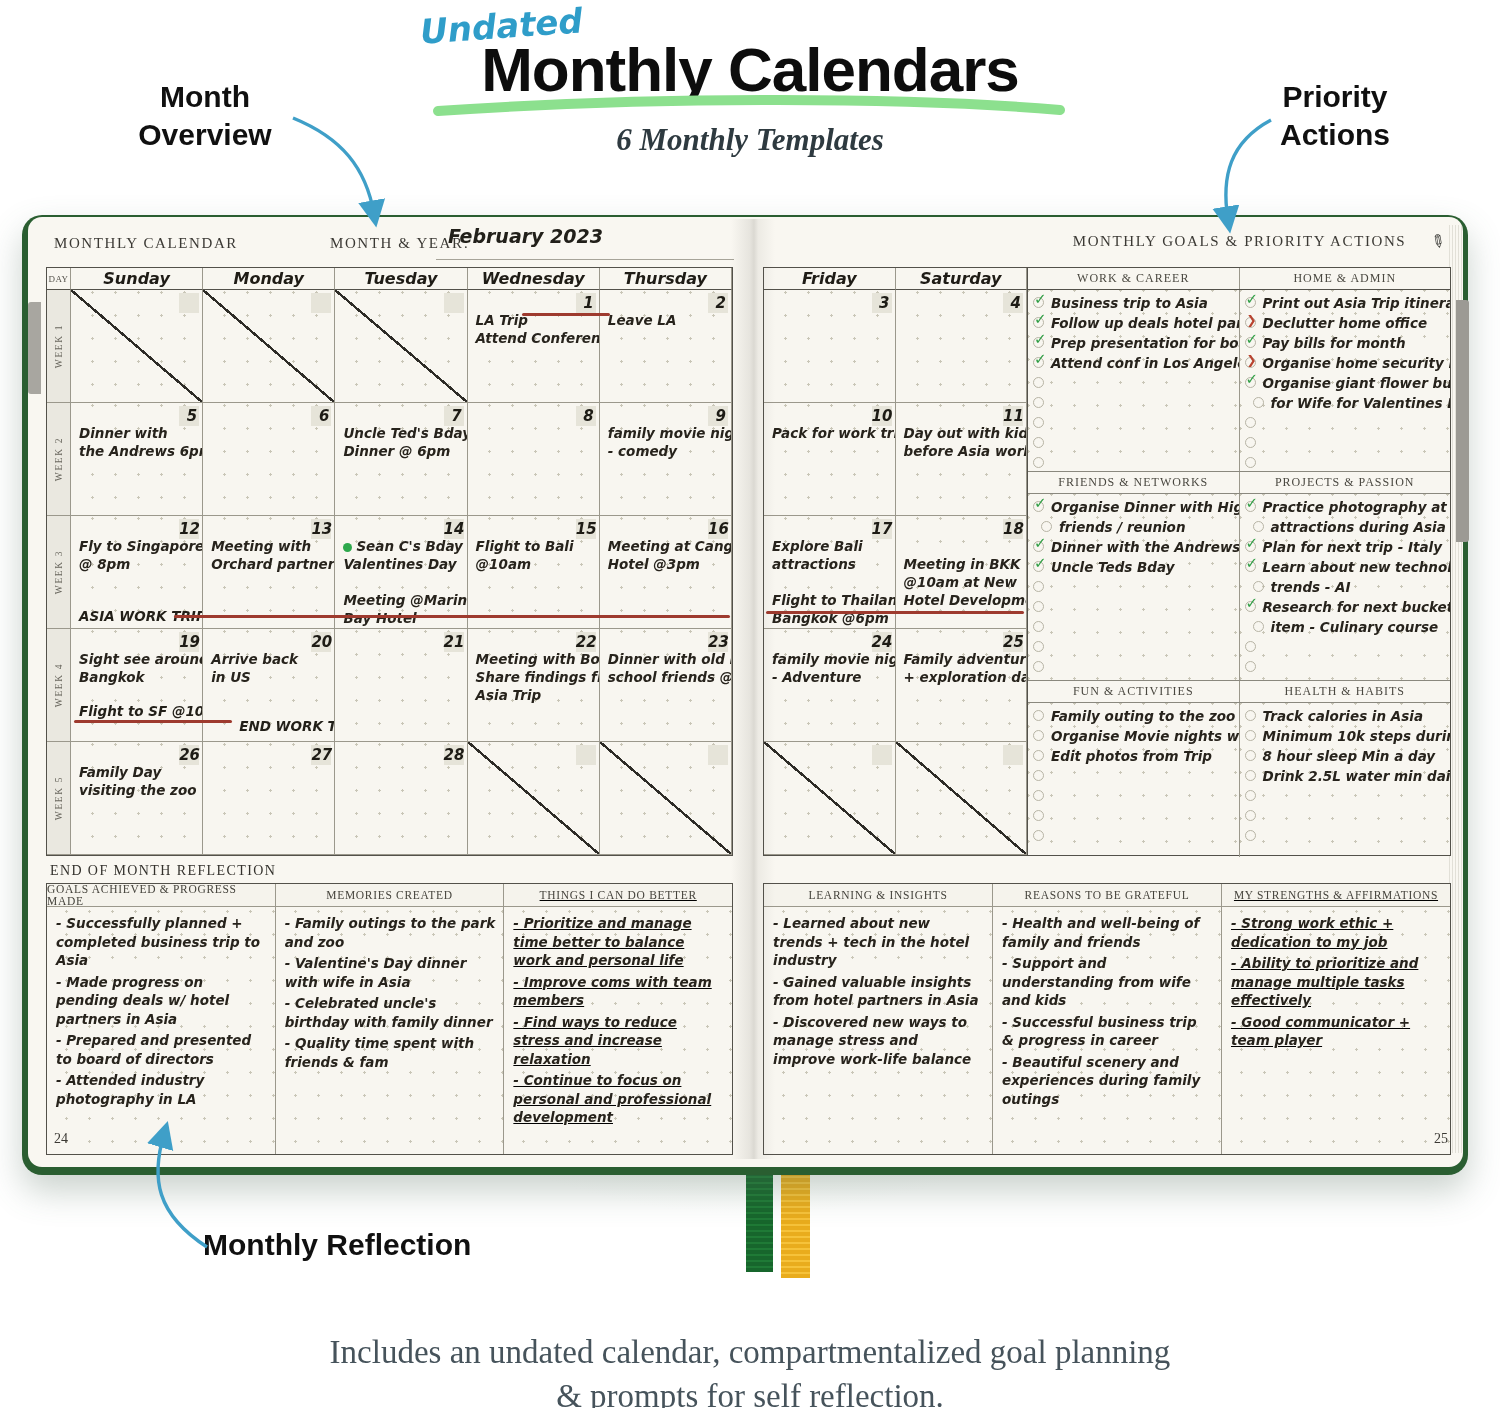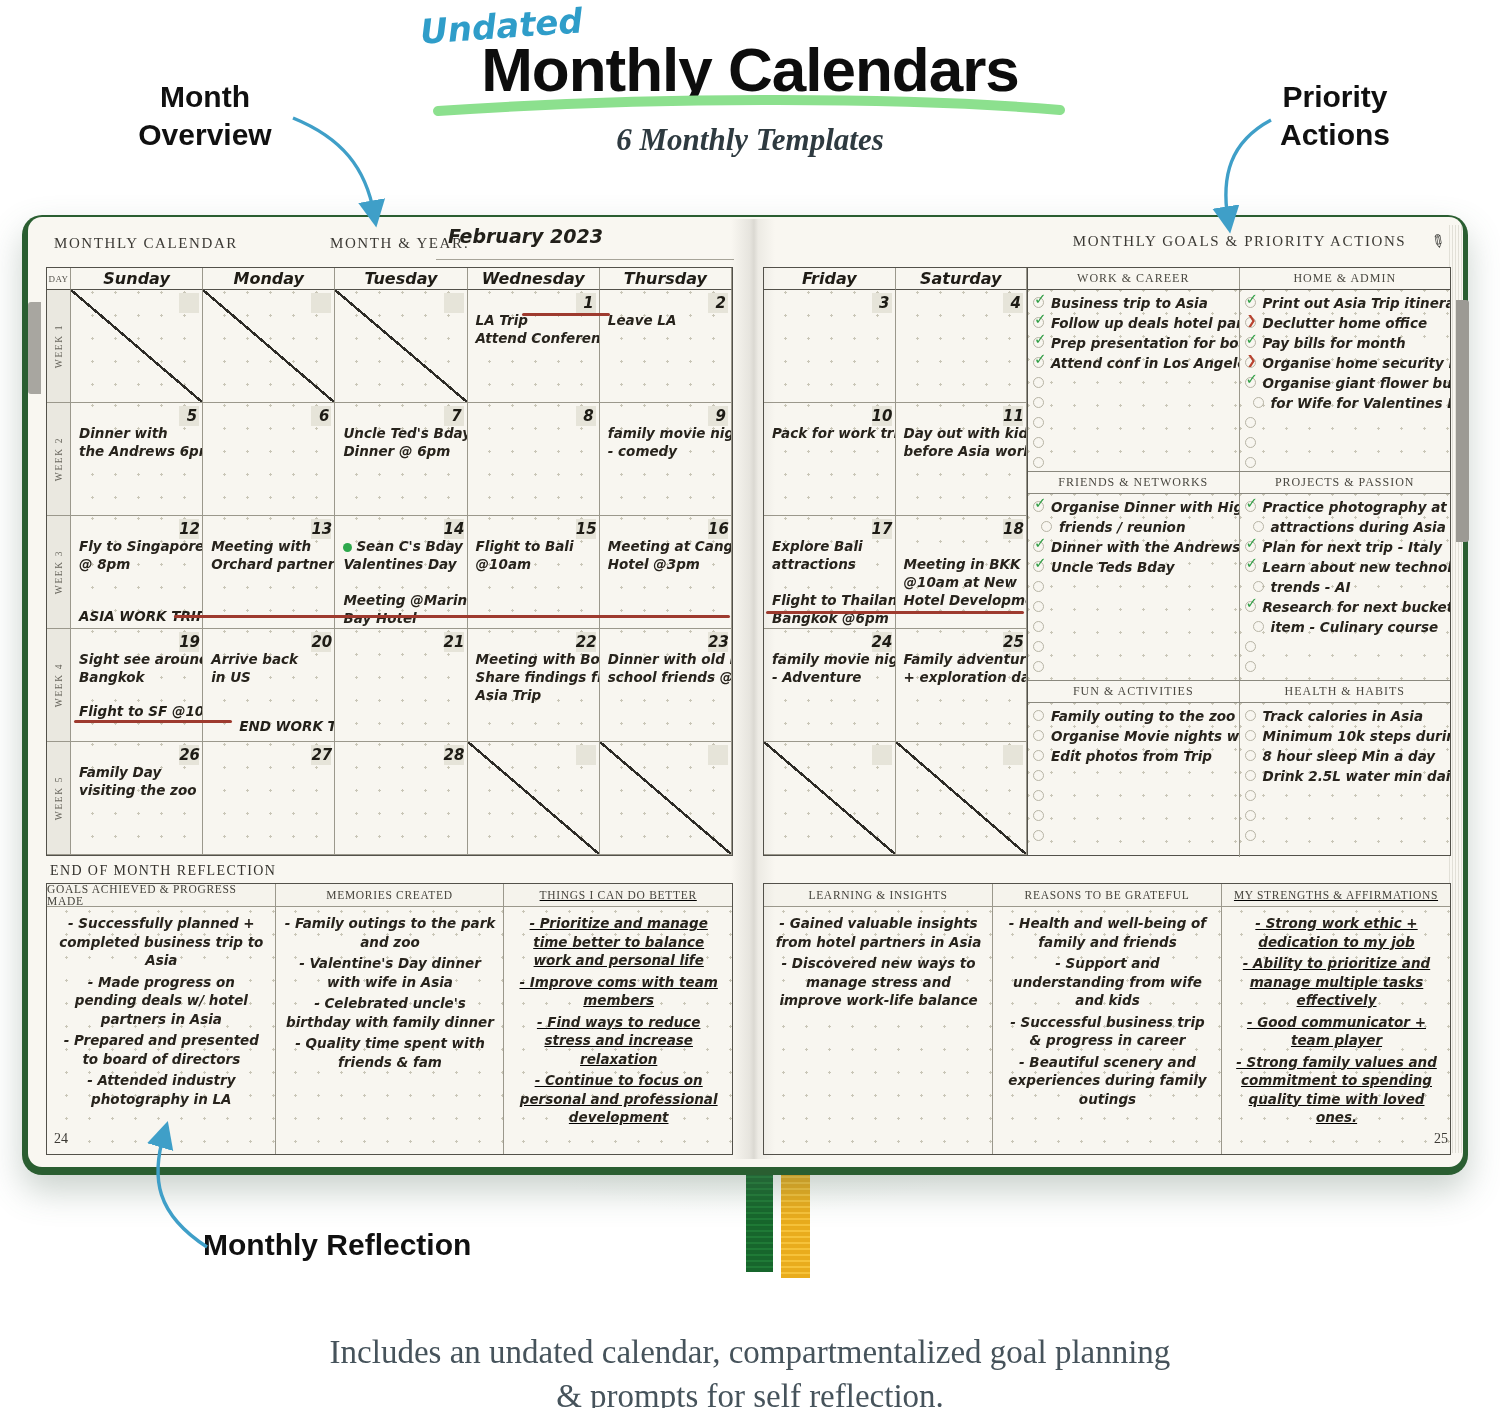--- a/index.html
+++ b/index.html
@@ -103,21 +103,21 @@
   .refl-header{position:absolute;font:14px "Liberation Serif",serif;letter-spacing:1.4px;color:#33312c;}
   .refl-table{position:absolute;display:flex;border:1.5px solid #53514a;box-sizing:border-box;background:#f8f6f0;}
   .refl-col{flex:1;border-right:1px solid #9b988c;box-sizing:border-box;display:flex;flex-direction:column;}
   .refl-col:last-child{border-right:none;text-decoration:underline;}
   .refl-head{height:22px;border-bottom:1px solid #9b988c;background:#f5f3ec;
         font:11.5px "Liberation Serif",serif;letter-spacing:.7px;color:#45433c;
         display:flex;align-items:center;justify-content:center;}
   .refl-body{flex:1;padding:7px 8px 0 9px;
         background-image:radial-gradient(circle,#c9c6b7 1.1px,rgba(0,0,0,0) 1.2px);
         background-size:23px 23px;background-position:8px 16px;overflow:hidden;}
-  .ritem{font:italic 700 13.5px "DejaVu Sans",sans-serif;color:#27231c;line-height:18.5px;margin-bottom:3px;text-align:center;}
+  .ritem{font:italic 700 13.5px "DejaVu Sans",sans-serif;color:#27231c;line-height:18.5px;margin-bottom:3px;}
 
   
   .caption{position:absolute;left:0;top:1330px;width:1500px;text-align:center;
         font:33px "Liberation Serif",serif;color:#46535b;line-height:44px;}
 </style>
 </head>
 <body>
 
 <div class="stage">
   <div class="glow"></div>
@@ -753,40 +753,40 @@
                 </span>
               </div>
             </div>
           </div>
         </div>
 
       <div class="refl-table" style="left:735px;top:666px;width:688px;height:272px;" id="refl-right">
           <div class="refl-col">
             <div class="refl-head">LEARNING &amp; INSIGHTS</div>
             <div class="refl-body">
+              <div class="ritem">- Learned about new trends + tech in the hotel industry</div>
               <div class="ritem">- Gained valuable insights from hotel partners in Asia</div>
               <div class="ritem">- Discovered new ways to manage stress and improve work-life balance</div>
             </div>
           </div>
           <div class="refl-col">
             <div class="refl-head">REASONS TO BE GRATEFUL</div>
             <div class="refl-body">
               <div class="ritem">- Health and well-being of family and friends</div>
               <div class="ritem">- Support and understanding from wife and kids</div>
               <div class="ritem">- Successful business trip &amp; progress in career</div>
               <div class="ritem">- Beautiful scenery and experiences during family outings</div>
             </div>
           </div>
           <div class="refl-col">
             <div class="refl-head">MY STRENGTHS &amp; AFFIRMATIONS</div>
             <div class="refl-body">
               <div class="ritem">- Strong work ethic + dedication to my job</div>
               <div class="ritem">- Ability to prioritize and manage multiple tasks effectively</div>
               <div class="ritem">- Good communicator + team player</div>
-              <div class="ritem">- Strong family values and commitment to spending quality time with loved ones.</div>
             </div>
           </div>
         </div>
       <div class="page-num" style="left:1394px;top:914px;width:26px;text-align:right;">25</div>
 
       <div class="spine"></div>
       <div class="tab tab-left"></div>
       <div class="tab tab-right"></div>
     </div>
   </div>

